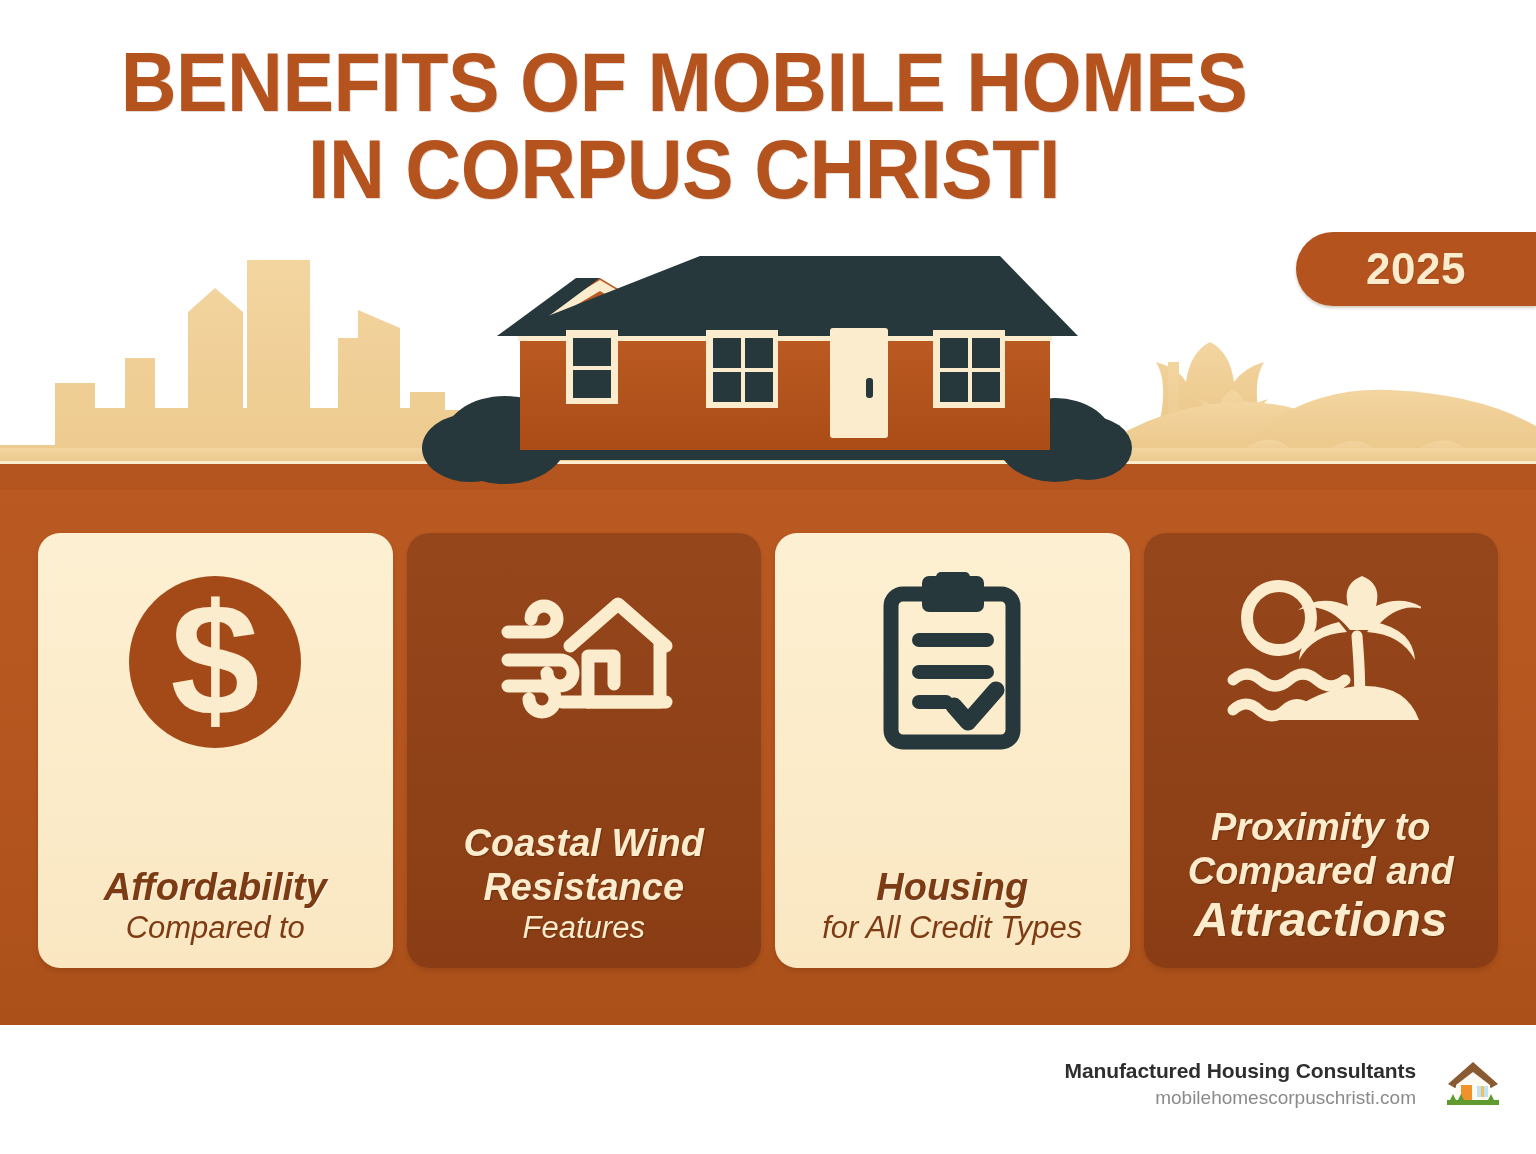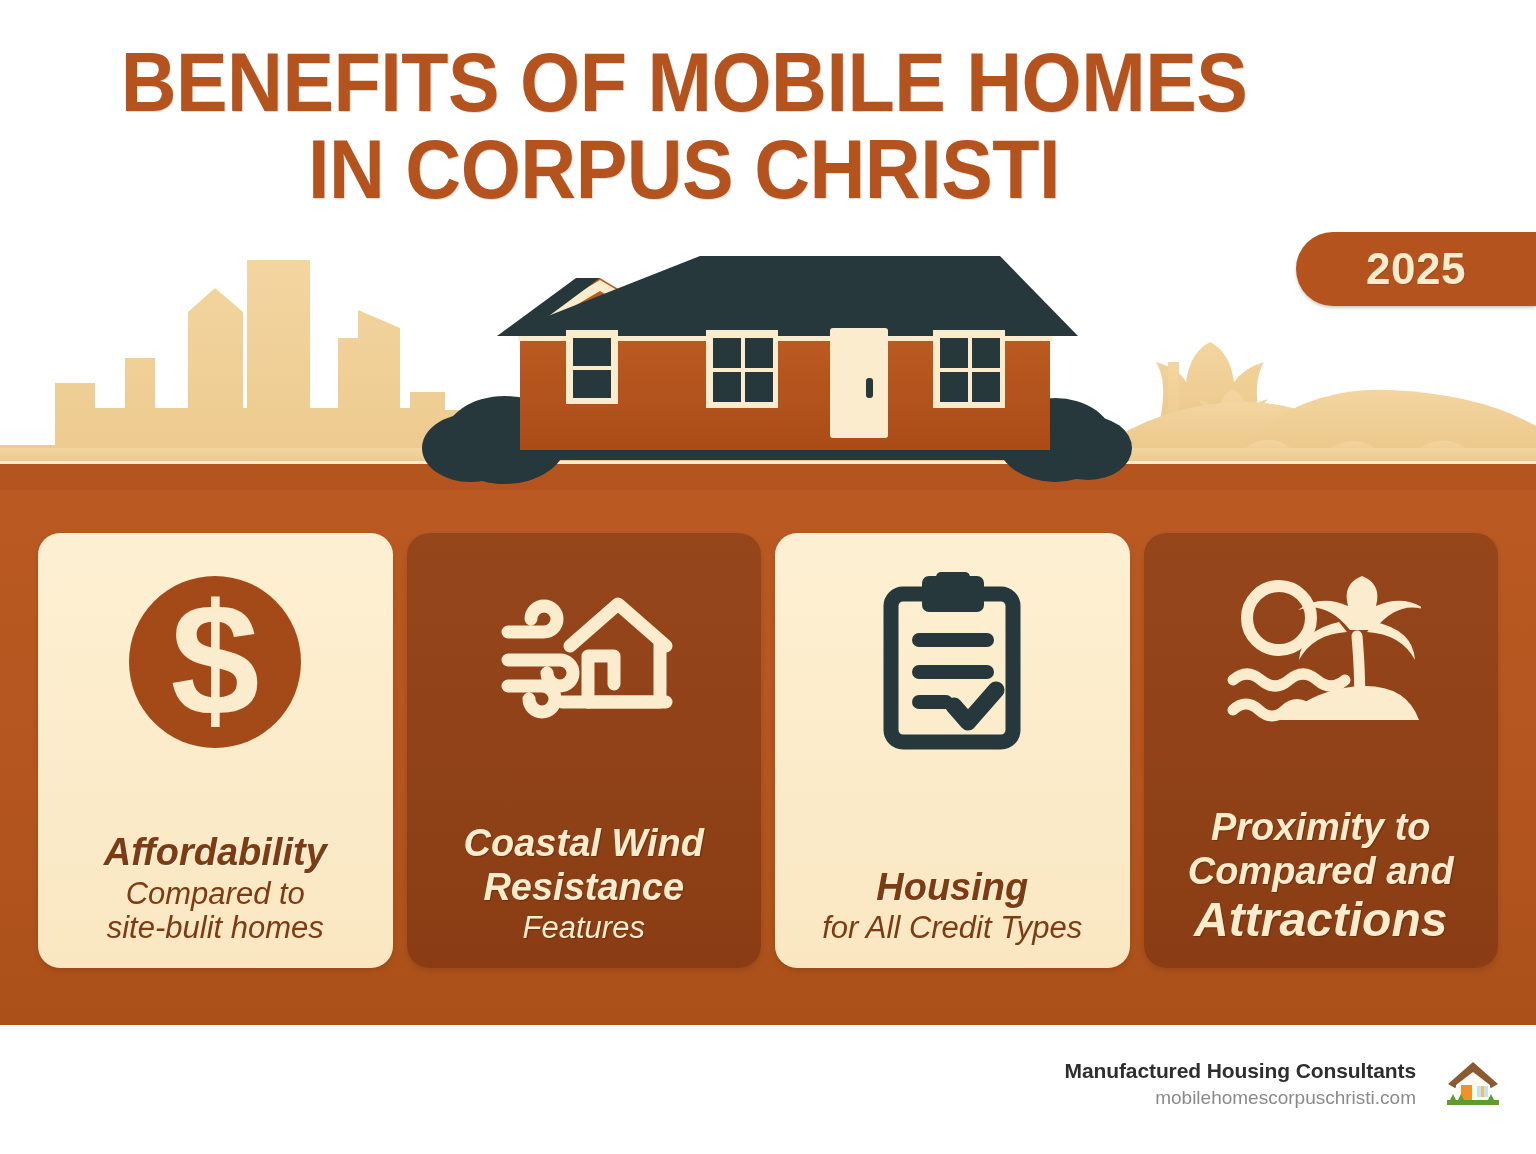--- a/index.html
+++ b/index.html
@@ -214,21 +214,20 @@
     <div class="card light">
       <div class="card-icon">
         <svg width="176" height="176" viewBox="0 0 176 176" xmlns="http://www.w3.org/2000/svg">
           <circle cx="88" cy="88" r="86" fill="#a44a18"></circle>
           <text x="88" y="141" text-anchor="middle" font-family="Liberation Sans, sans-serif" font-size="160" font-weight="700" fill="#fbeccd">$</text>
         </svg>
       </div>
       <div class="card-text">
         <div class="card-title">Affordability</div>
         <div class="card-sub">Compared to</div>
-        <div class="card-sub">site-bulit homes</div>
       </div>
     </div>
 
     <div class="card dark">
       <div class="card-icon">
         <svg width="200" height="176" viewBox="0 0 200 176" fill="none" stroke="#fbeccd" stroke-width="13" stroke-linecap="round" stroke-linejoin="round" xmlns="http://www.w3.org/2000/svg">
 
           <path d="M86 72 L134 30 L182 72"></path>
           <path d="M176 68 V128 H104"></path>
           <path d="M104 128 V82 H130 V110"></path>

